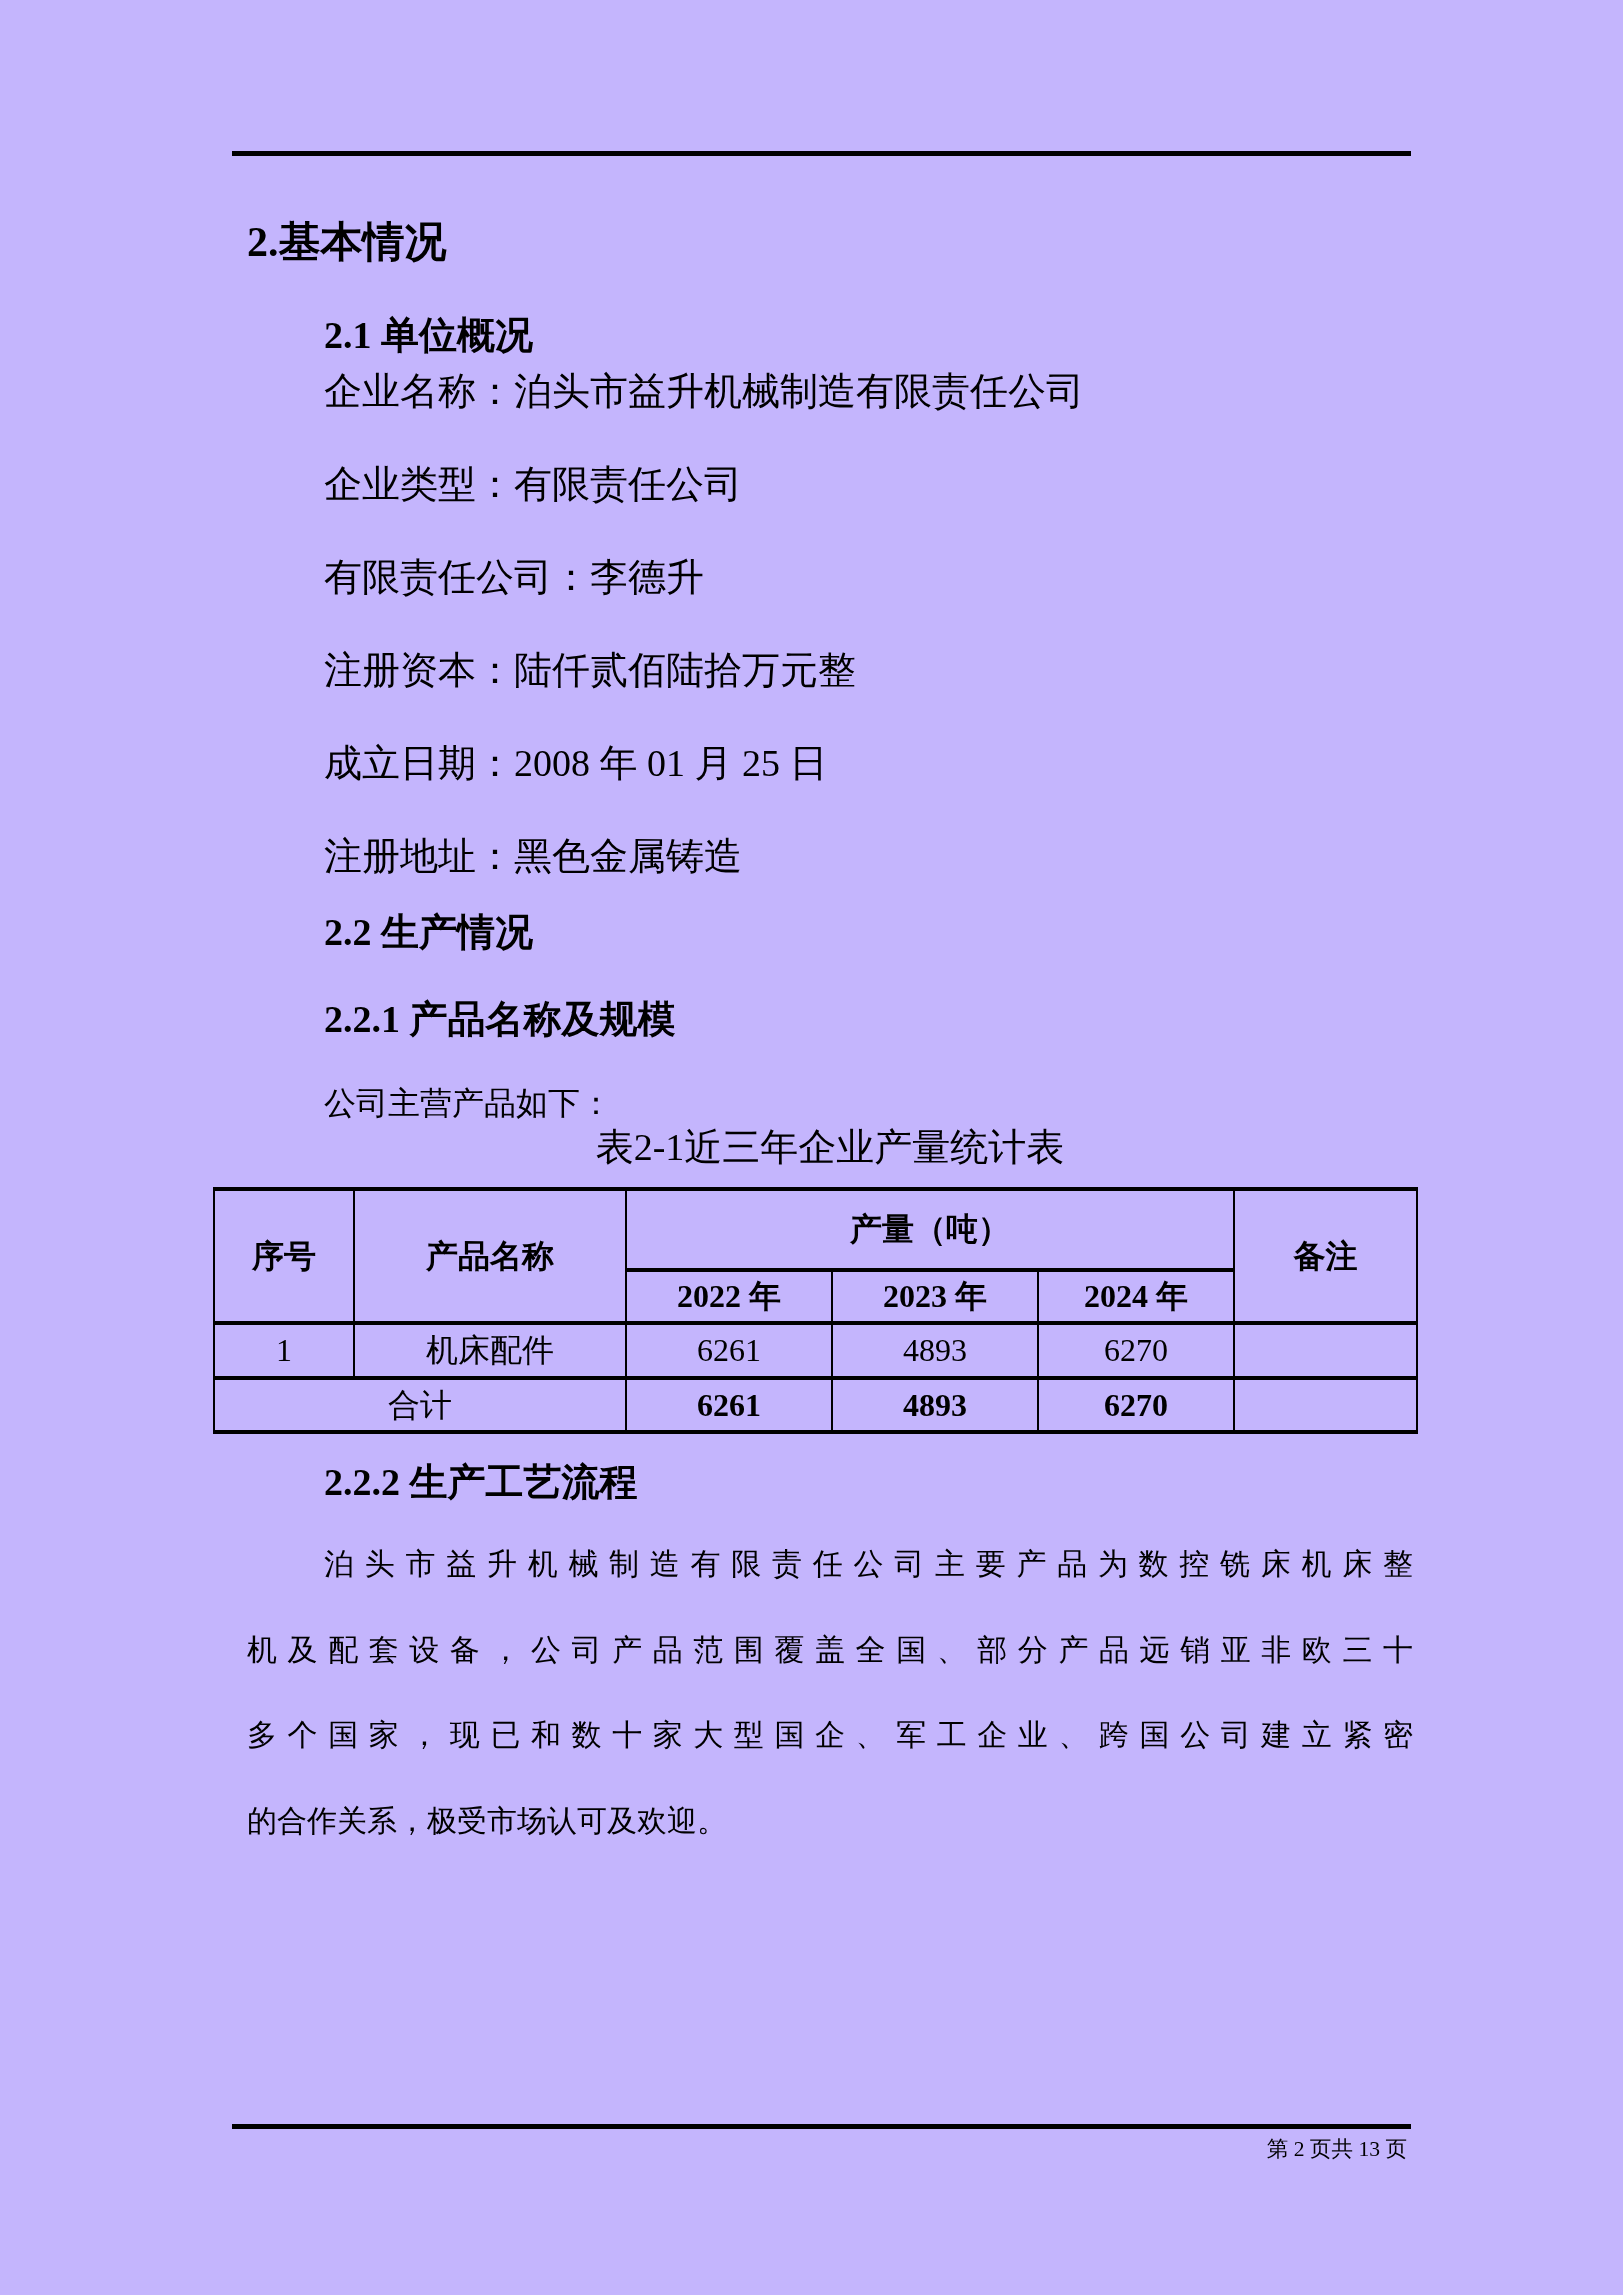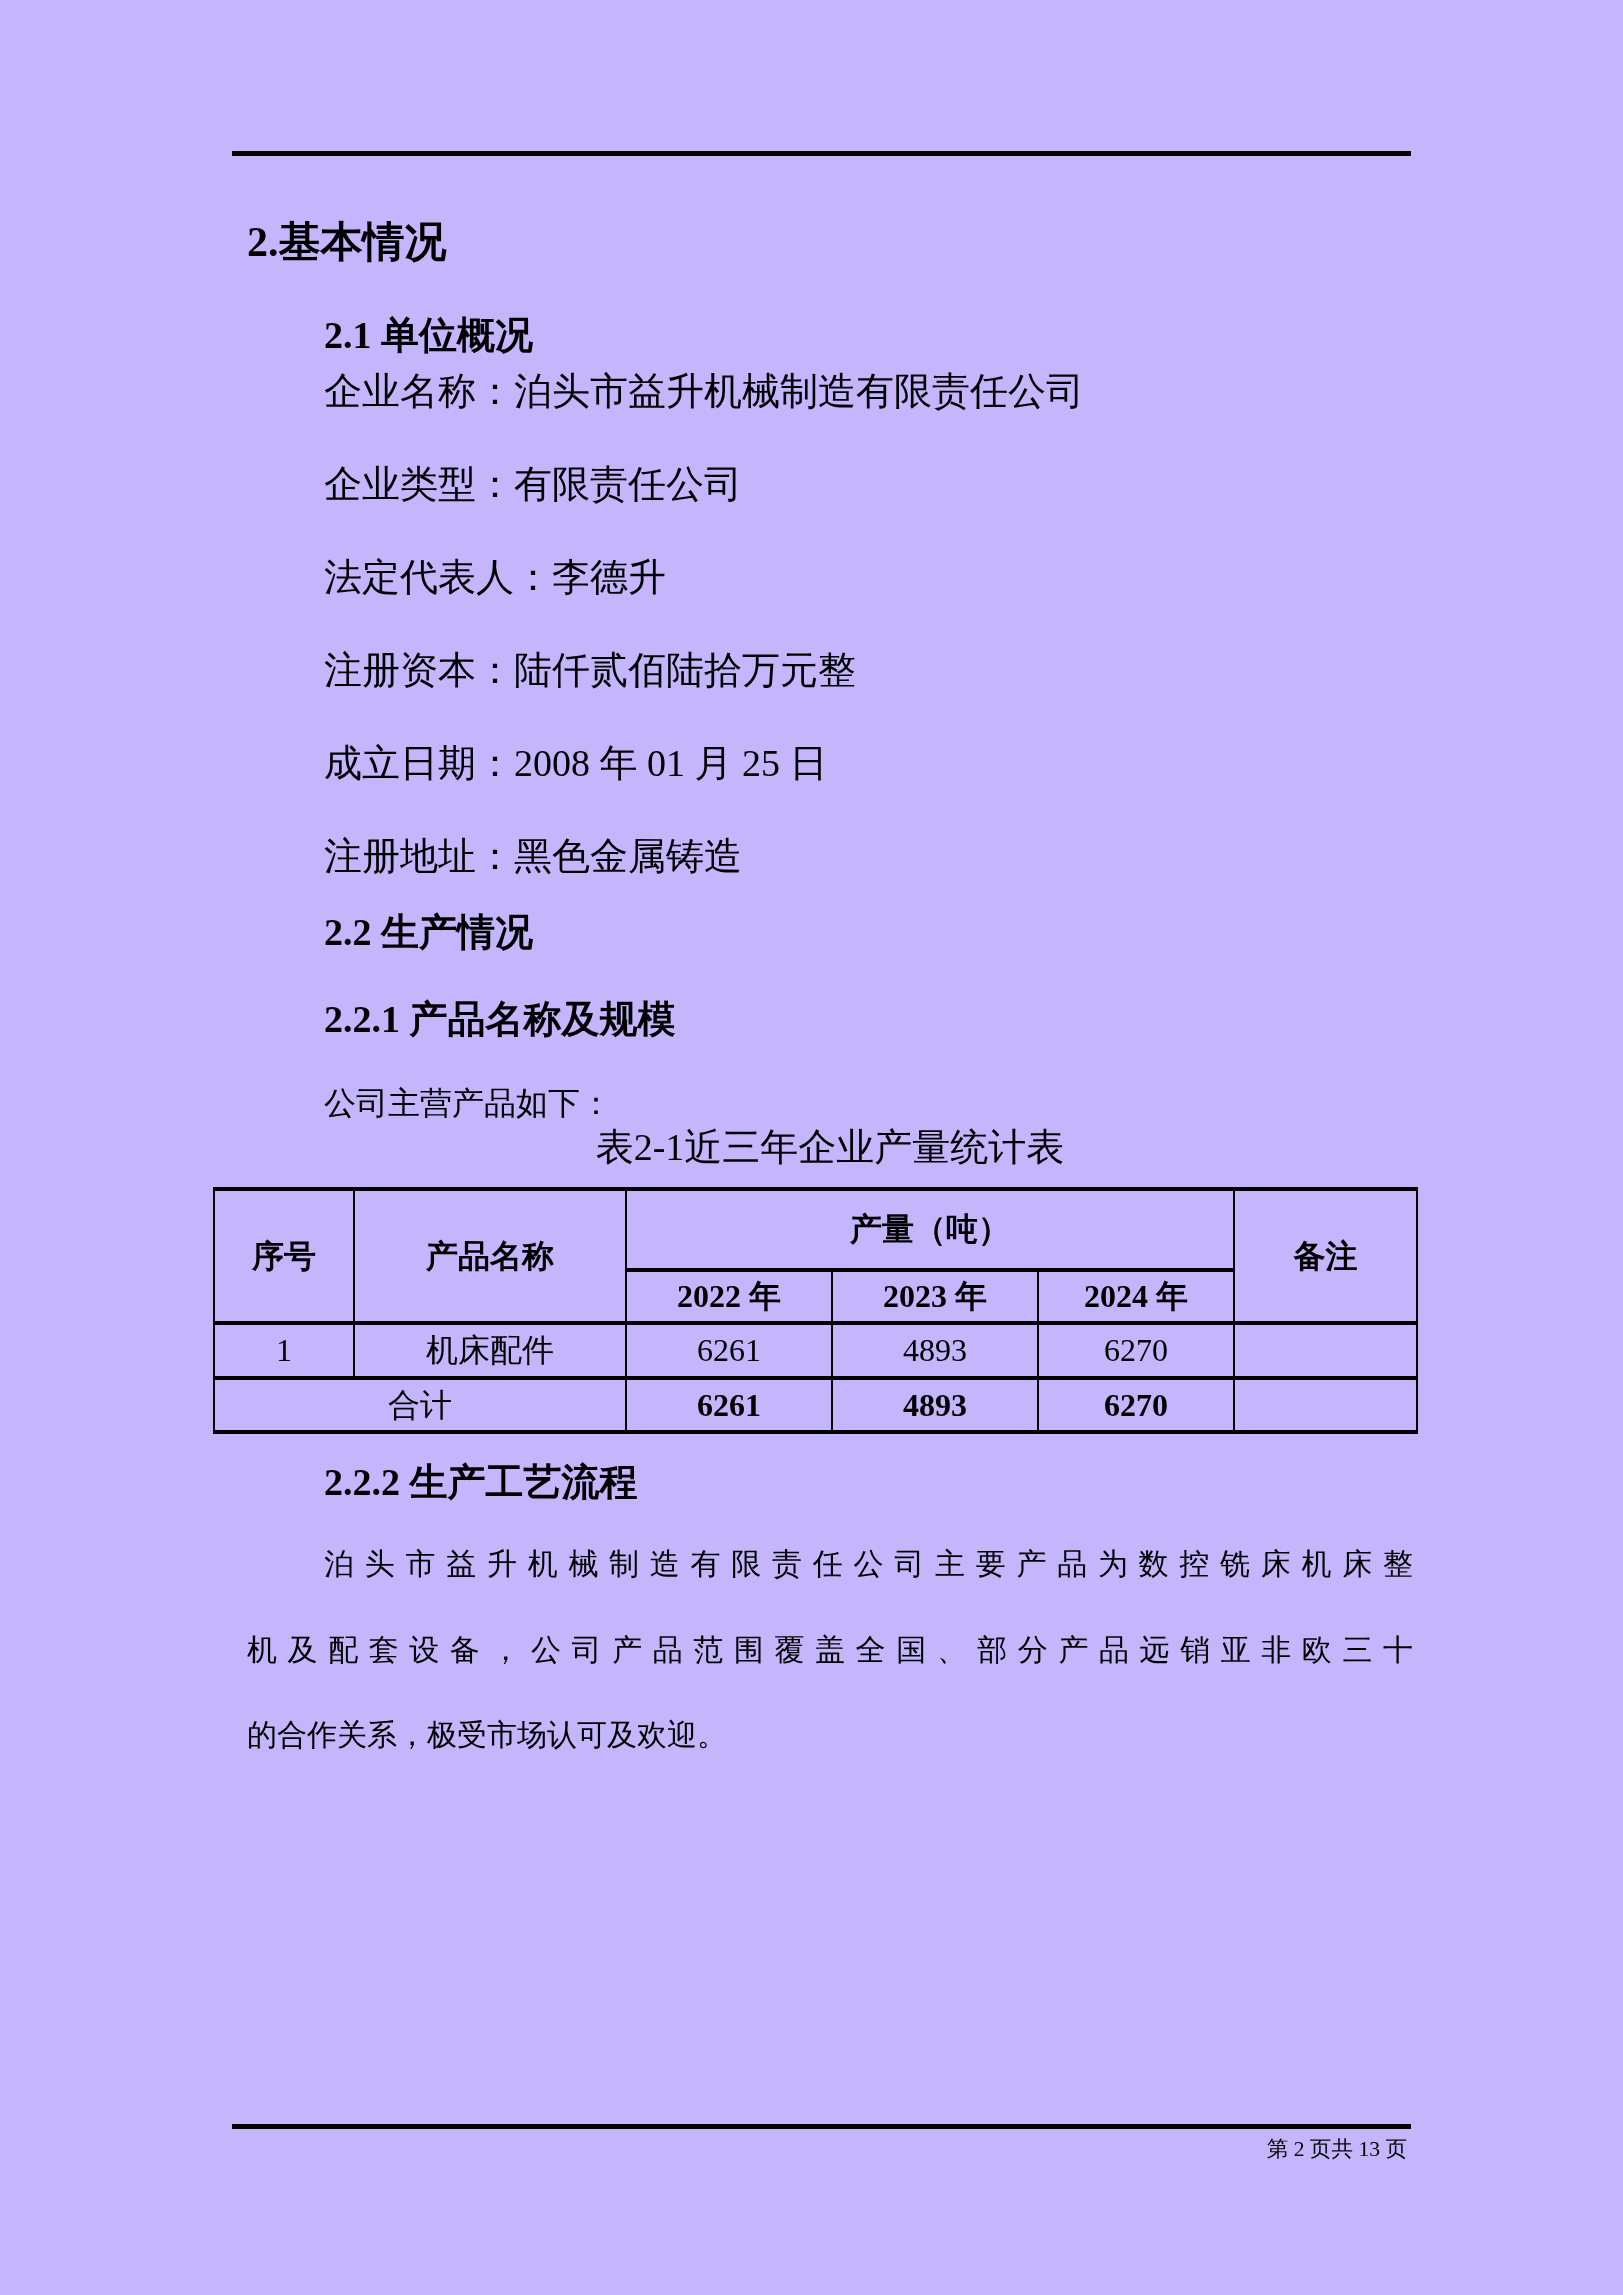--- a/index.html
+++ b/index.html
@@ -103,21 +103,21 @@
   <div class="rule header-rule"></div>
 
   <div class="content">
 
     <div class="h1">2.基本情况</div>
 
     <div class="h2 h2-unit">2.1 单位概况</div>
 
     <div class="field first">企业名称：泊头市益升机械制造有限责任公司</div>
     <div class="field">企业类型：有限责任公司</div>
-    <div class="field">法定代表人：李德升</div>
+    <div class="field">有限责任公司：李德升</div>
     <div class="field">注册资本：陆仟贰佰陆拾万元整</div>
     <div class="field">成立日期：2008 年 01 月 25 日</div>
     <div class="field">注册地址：黑色金属铸造</div>
 
     <div class="h2 h2-prod">2.2 生产情况</div>
 
     <div class="h3 h3-name">2.2.1 产品名称及规模</div>
 
     <div class="intro">公司主营产品如下：</div>
 
@@ -159,20 +159,21 @@
           <td class="tot">6270</td>
           <td></td>
         </tr>
       </tbody>
     </table>
 
     <div class="h3 h3-proc">2.2.2 生产工艺流程</div>
 
     <div class="para-line first">泊头市益升机械制造有限责任公司主要产品为数控铣床机床整</div>
     <div class="para-line">机及配套设备，公司产品范围覆盖全国、部分产品远销亚非欧三十</div>
+    <div class="para-line">多个国家，现已和数十家大型国企、军工企业、跨国公司建立紧密</div>
     <div class="para-line last">的合作关系，极受市场认可及欢迎。</div>
 
   </div>
 
   <div class="rule footer-rule"></div>
   <div class="footer-text">第 2 页共 13 页</div>
 
 </div>
 
 

